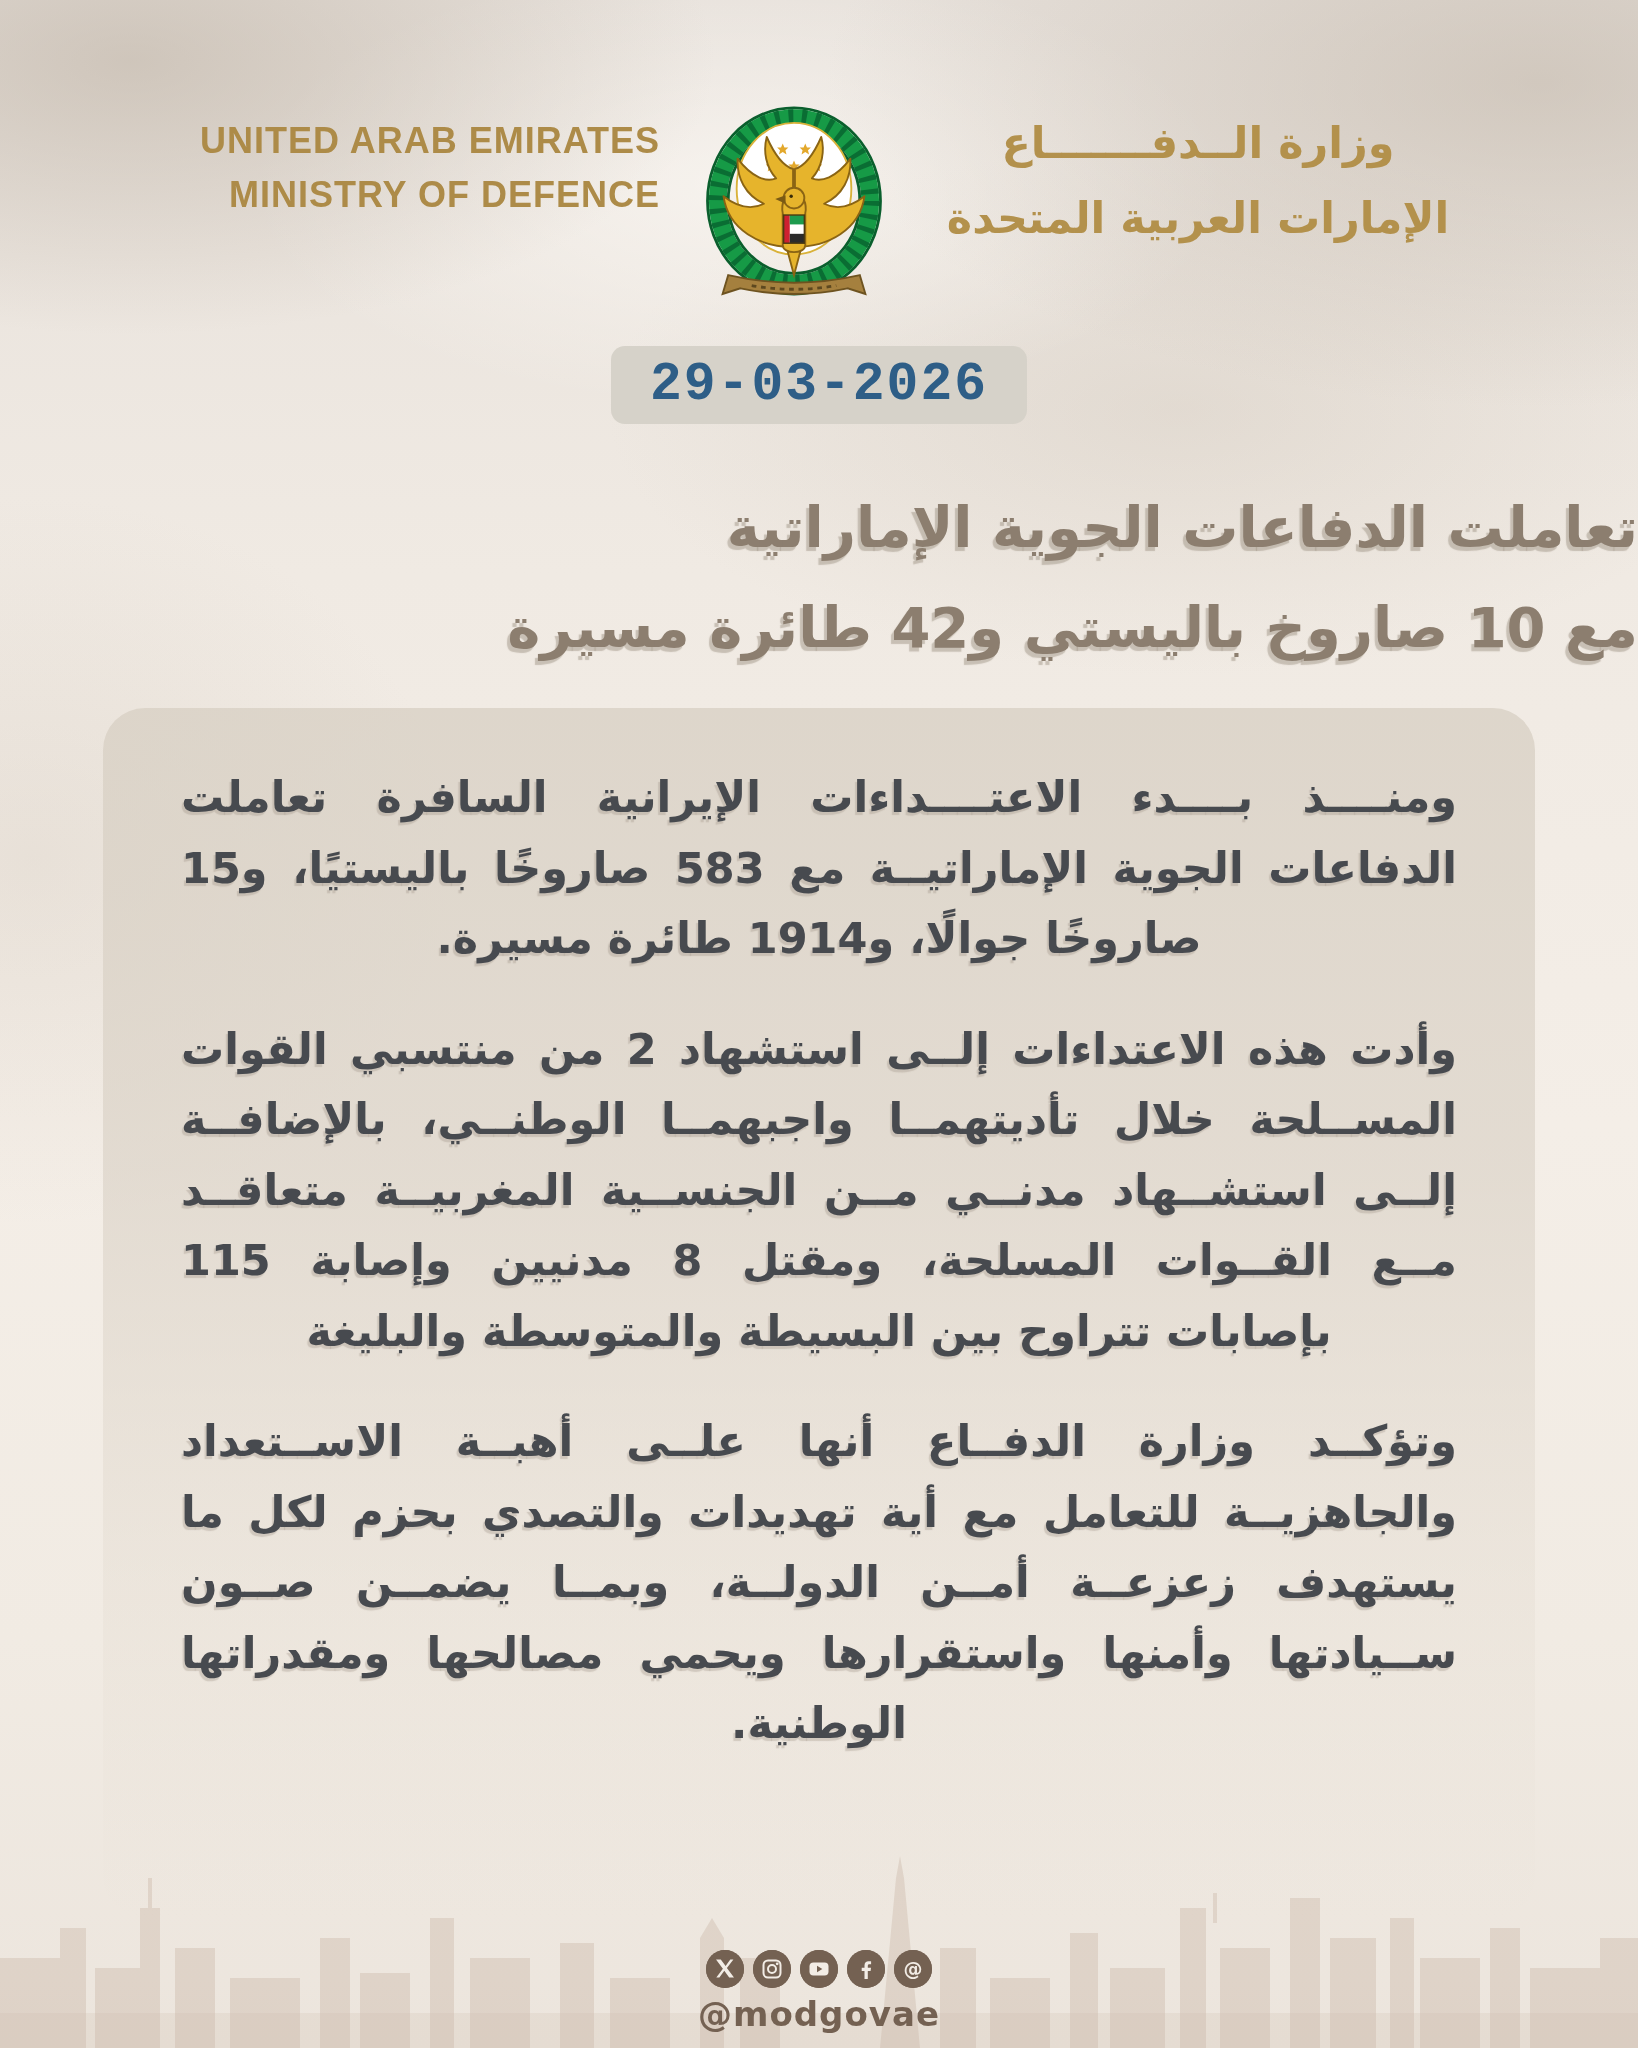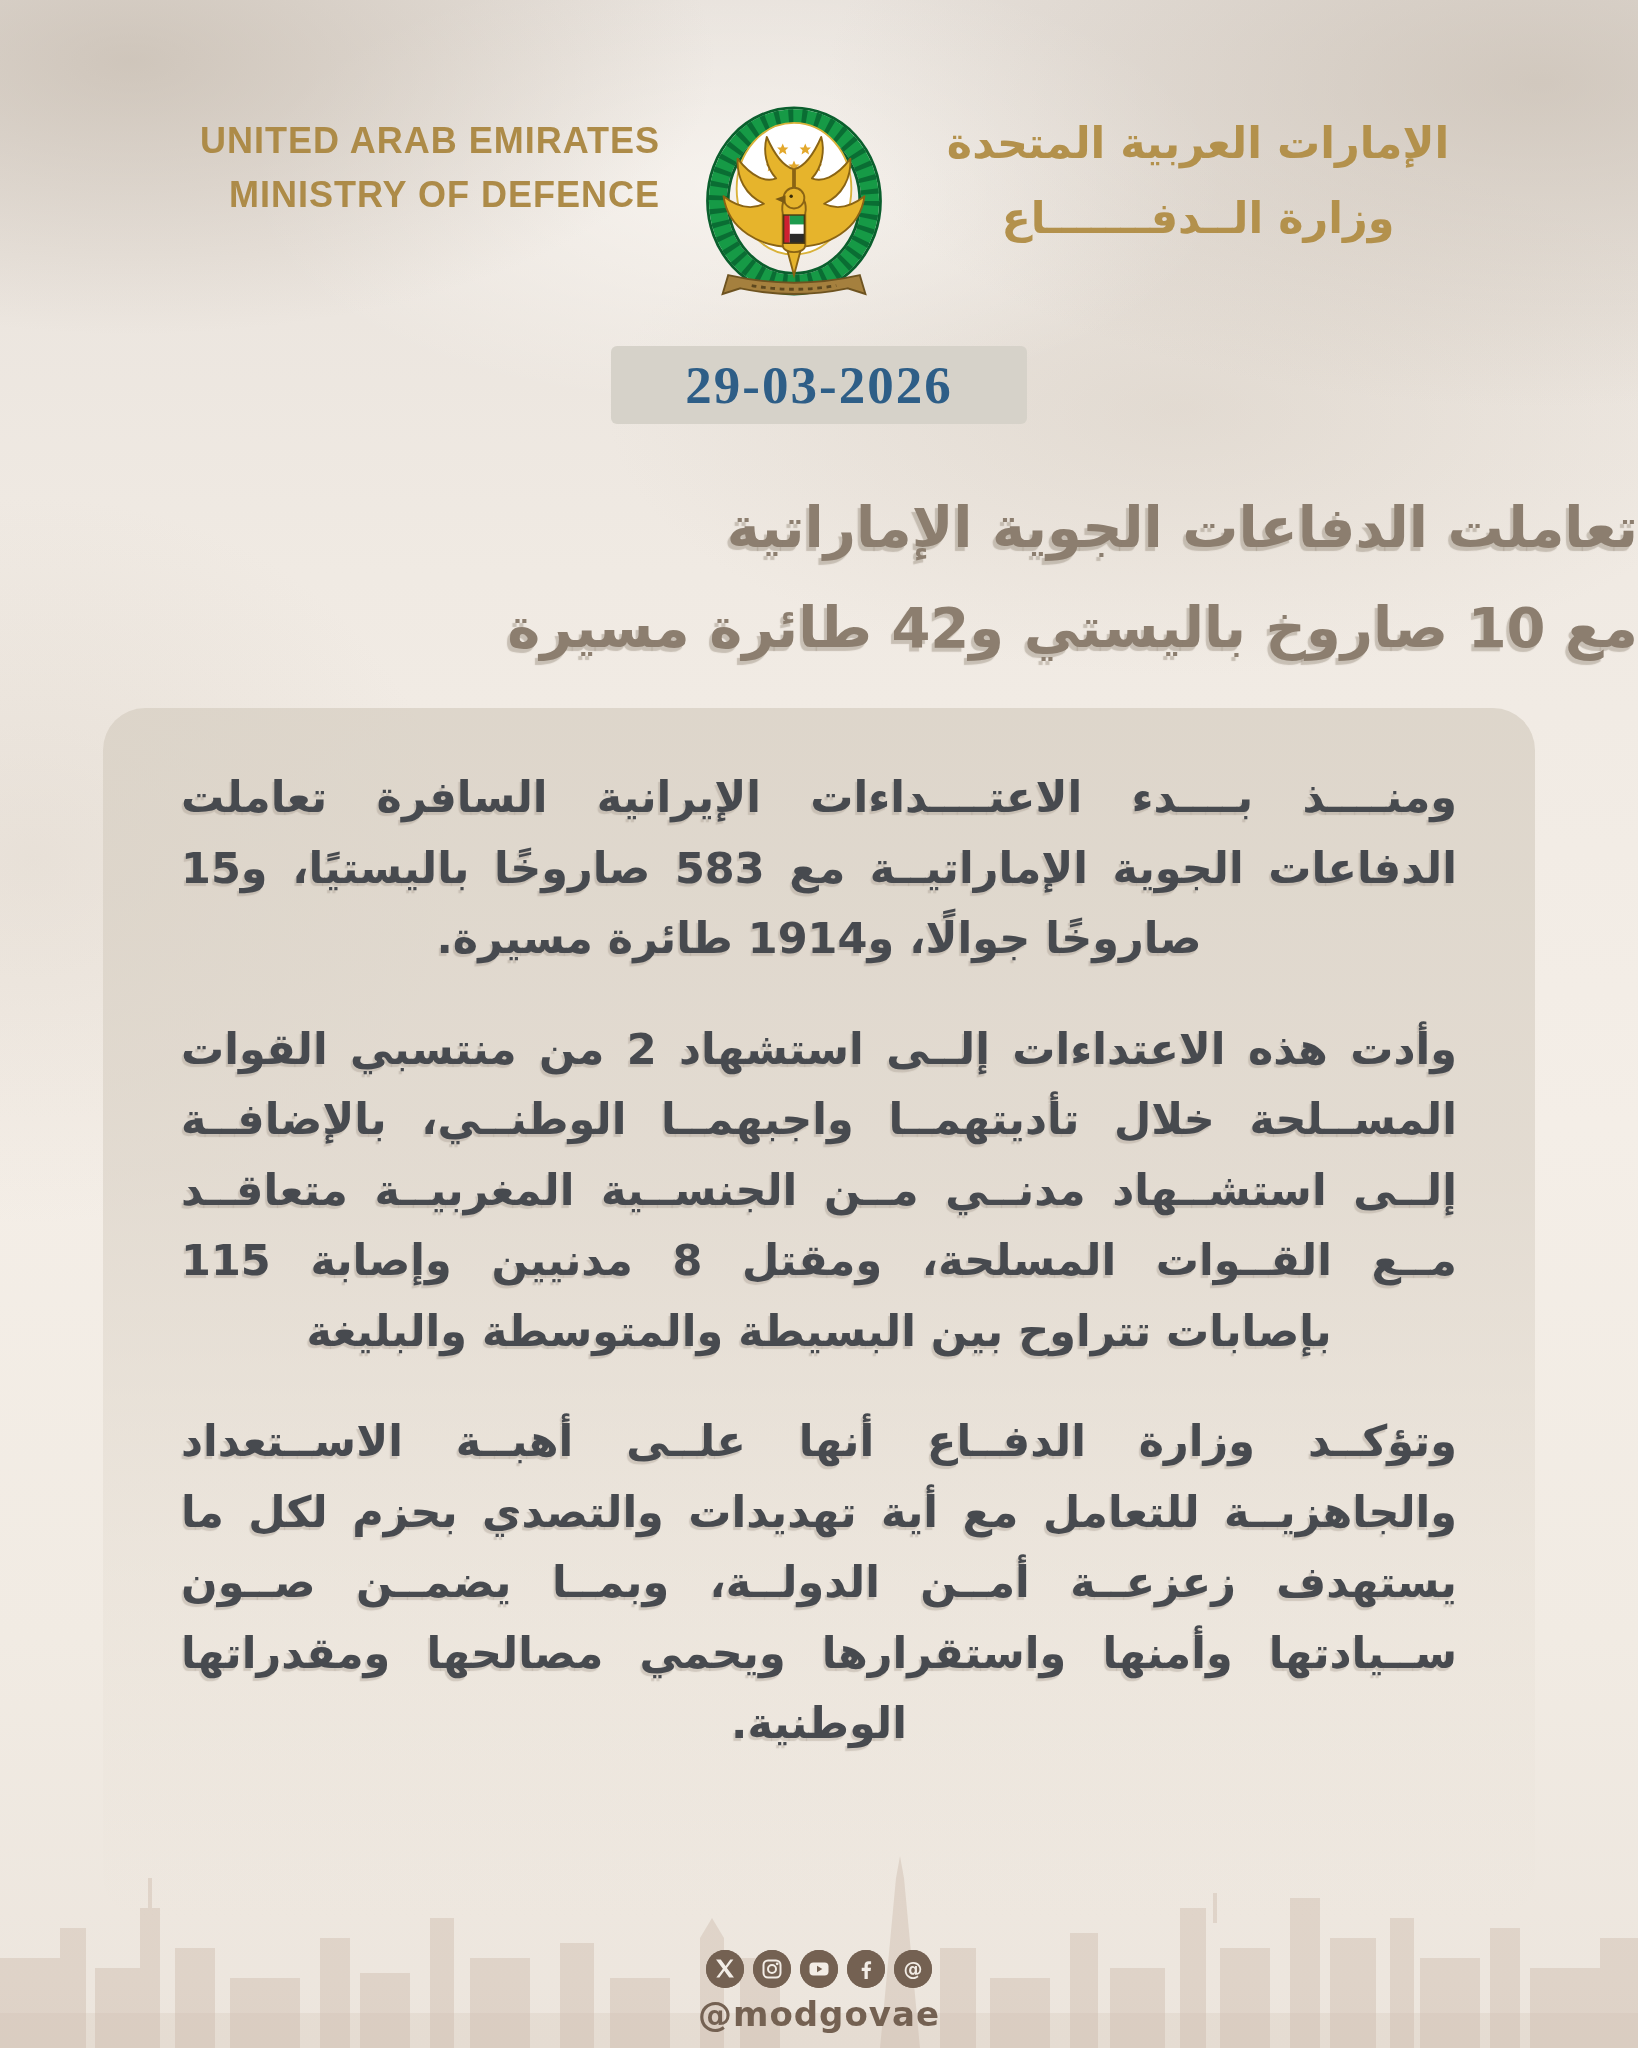--- a/index.html
+++ b/index.html
@@ -30,24 +30,24 @@
   }
   .emblem{width:188px;height:207px;flex:0 0 auto;}
   .ar-block{
     width:540px;text-align:center;direction:rtl;margin-top:2px;
     font-weight:700;color:#b3914c;
     font-size:43px;line-height:1.75;
   }
   
   .date-badge{
     position:absolute;top:346px;left:50%;transform:translateX(-50%);
-    width:416px;height:78px;border-radius:6px;
+    width:416px;height:78px;border-radius:14px;
     background:#d6d2c9;
     display:flex;align-items:center;justify-content:center;
-    font-family:Liberation Serif, serif;
+    font-family:Liberation Mono, monospace;
     font-size:53px;font-weight:600;color:#2e5e87;letter-spacing:2px;
   }
   
   .headline{
     position:absolute;top:478px;left:0;width:100%;
     direction:rtl;
     color:#8c7e6f;font-weight:700;font-size:56px;line-height:1.78;
     text-shadow:-3px 4px 1px rgba(151,139,124,0.45);
   }
   
@@ -134,22 +134,22 @@
       <rect x="89" y="118" width="6.5" height="30" fill="#ce2030"></rect>
       <rect x="95.5" y="118" width="15.5" height="10" fill="#1d9b4e"></rect>
       <rect x="95.5" y="138" width="15.5" height="10" fill="#2b2b2b"></rect>
       <rect x="89" y="118" width="22" height="30" fill="none" stroke="#4a3a10" stroke-width="1.5"></rect>
 
       <path d="M30 182 Q100 198 170 182 L176 202 L157 196 Q100 208 43 196 L24 202 Z" fill="#a5803e" stroke="#6e5320" stroke-width="2"></path>
       <path d="M55 193 Q100 201 145 193" stroke="#3f3012" stroke-width="3" fill="none" stroke-dasharray="5 5" opacity="0.7"></path>
     </svg>
 
     <div class="ar-block">
+      <div>وزارة الــدفـــــــاع</div>
       <div>الإمارات العربية المتحدة</div>
-      <div>وزارة الــدفـــــــاع</div>
     </div>
   </div>
 
   <div class="date-badge">
     <span>29-03-2026</span>
   </div>
 
   <div class="headline">
     <div>تعاملت الدفاعات الجوية الإماراتية</div>
     <div>مع 10 صاروخ باليستي و42 طائرة مسيرة</div>

